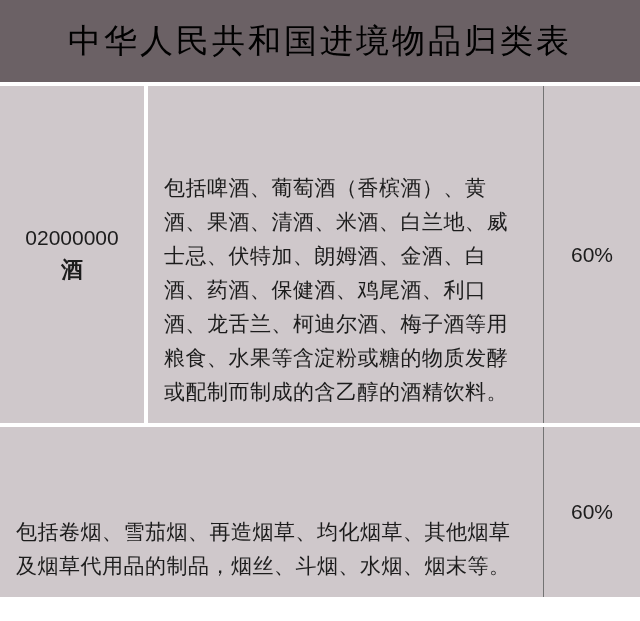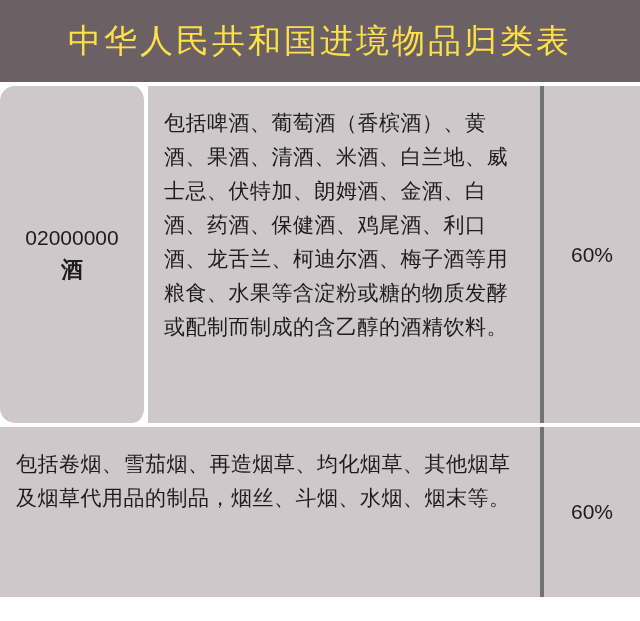--- a/index.html
+++ b/index.html
@@ -23,21 +23,21 @@
   .title-bar {
     width: 640px;
     height: 82px;
     background: #6b6165;
     display: flex;
     align-items: center;
     justify-content: center;
     box-sizing: border-box;
   }
   .title-text {
-    color: #fde047;
+    color: #000000;
     font-family: "Liberation Serif", serif;
     font-size: 33px;
     letter-spacing: 3px;
     font-weight: normal;
     white-space: nowrap;
   }
   .table {
     width: 640px;
     box-sizing: border-box;
     border-collapse: collapse;
@@ -56,27 +56,26 @@
     align-items: center;
     color: #1c1c1c;
   }
   .cell.code {
     width: 148px;
     min-width: 148px;
     justify-content: center;
     text-align: center;
     border-right: 4px solid #ffffff;
     padding: 4px 6px;
-    border-radius: 15px;
   }
   .cell.desc {
     flex: 1 1 auto;
-    border-right: 4px solid #737373;
-    padding: 20px 16px;
-    align-items: flex-start;
+    border-right: 1px solid #737373;
+    padding: 14px 16px;
+    align-items: flex-end;
   }
   .cell.rate {
     width: 96px;
     min-width: 96px;
     justify-content: center;
     text-align: center;
     padding: 16px 2px;
   }
   .code-inner {
     font-size: 21px;

